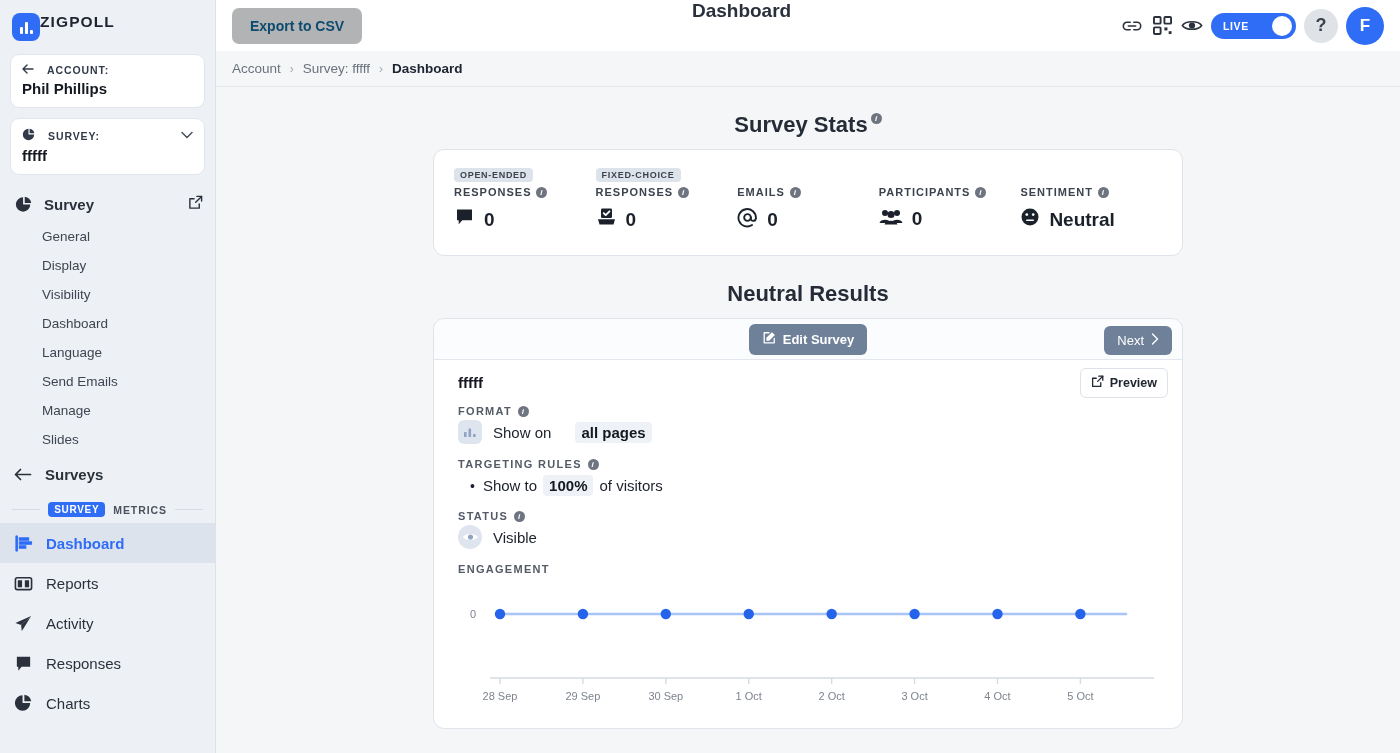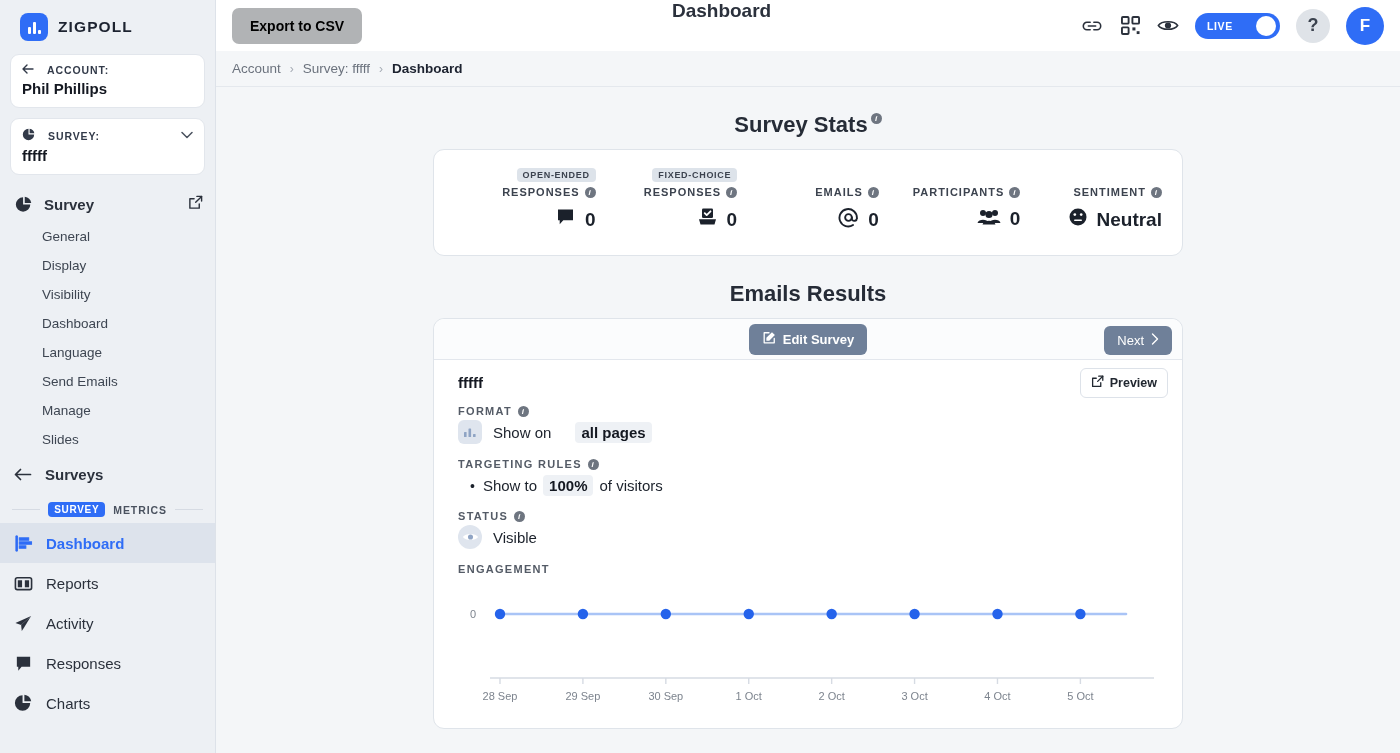--- a/index.html
+++ b/index.html
@@ -12,21 +12,21 @@
   .app { display: flex; width: 1400px; height: 753px; }
 
   
   .sidebar {
     width: 216px; height: 753px; flex: 0 0 216px;
     background: #edf0f4;
     border-right: 1px solid #dde2e9;
     display: flex; flex-direction: column;
     overflow: hidden;
   }
-  .brand { display: flex; align-items: center; gap: 10px; padding: 13px 0 13px 20px; }
+  .brand { display: flex; padding: 13px 0 13px 12px; }
   .brand-logo {
     width: 28px; height: 28px; border-radius: 8px; background: #2f6df6;
     display: flex; align-items: flex-end; justify-content: center; gap: 2px;
     padding-bottom: 7px;
   }
   .brand-logo i { display: block; width: 3px; background: #fff; border-radius: 1px; }
   .brand-logo i.b1 { height: 7px; }
   .brand-logo i.b2 { height: 12px; }
   .brand-logo i.b3 { height: 4px; }
   .brand-name {
@@ -79,29 +79,29 @@
   .nav-item.active .ico svg { fill: #2f6df6; stroke: #2f6df6; }
   .ico { width: 20px; height: 20px; display: flex; align-items: center; justify-content: center; flex: 0 0 20px; }
 
   
   .main { flex: 1; height: 753px; display: flex; flex-direction: column; background: #f4f6f8; overflow: hidden; }
   .topbar {
     height: 51px; background: #fff; display: flex; align-items: center;
     padding: 0 16px 0 16px; flex: 0 0 51px;
   }
   .btn-export {
-    background: #b1b3b5; color: #000000; border: none; border-radius: 7px;
+    background: #b1b3b5; color: #0c4a6e; border: none; border-radius: 7px;
     font-size: 14px; font-weight: bold; padding: 10px 18px; font-family: inherit;
   }
   .topbar-title {
     position: absolute; left: 0; right: 0; text-align: center;
     font-size: 19px; font-weight: bold; color: #2b313c; pointer-events: none;
   }
   .topbar-title-wrap { flex: 1; position: relative; height: 51px; }
-  .top-actions { display: flex; align-items: center; gap: 16px; text-align: center; }
+  .top-actions { display: flex; align-items: center; gap: 8px; text-align: center; }
   .icon-btn { width: 22px; height: 22px; display: flex; align-items: center; justify-content: center; }
   .live-toggle {
     width: 85px; height: 26px; border-radius: 14px; background: #2f6df6;
     display: flex; align-items: center; justify-content: space-between;
     padding: 0 4px 0 12px;
   }
   .live-toggle span { color: #fff; font-size: 10.5px; font-weight: bold; letter-spacing: 0.6px; }
   .live-knob { width: 20px; height: 20px; border-radius: 50%; background: #fff; }
   .help-btn {
     width: 34px; height: 34px; border-radius: 50%; background: #dfe3e8;
@@ -137,21 +137,21 @@
   }
   .info-dot.sup { margin-top: 1px; }
 
   .card {
     background: #fff; border: 1px solid #dfe4ea; border-radius: 11px;
     margin: 11px auto 0 auto; width: 750px;
   }
 
   
   .stats { display: flex; padding: 18px 20px 22px 20px; }
-  .stat { flex: 1; display: flex; flex-direction: column; align-items: flex-end; }
+  .stat { flex: 1; display: flex; flex-direction: column; align-items: flex-start; }
   .stat-tag {
     background: #dde3ea; color: #3c434f; font-size: 9px; font-weight: bold;
     letter-spacing: 0.7px; padding: 2px 6px; border-radius: 4px; margin-bottom: 4px;
   }
   .stat-tag.ghost { visibility: hidden; }
   .stat-label {
     display: flex; align-items: center; gap: 5px;
     font-size: 11px; font-weight: bold; letter-spacing: 1px; color: #3c434f;
   }
   .stat-val {
@@ -507,21 +507,21 @@
                   </svg>
               </span>
               <span>Neutral</span>
             </span>
           </div>
 
         </div>
       </div>
 
       <div class="section-title">
-        <span>Emails Results</span>
+        <span>Neutral Results</span>
       </div>
 
       <div class="card">
 
         <div class="panel-head">
           <button class="btn-edit">
             <span>
               <svg width="14" height="14" viewBox="0 0 16 16">
                   <path d="M8 2 H2.5 V13.5 H14 V8.5" stroke="#fff" stroke-width="1.5" fill="none" stroke-linecap="round" stroke-linejoin="round"></path>
                   <path d="M11.4 1.3 L14.7 4.6 L8.3 11 L5 11 L5 7.7 Z" fill="#fff"></path>

